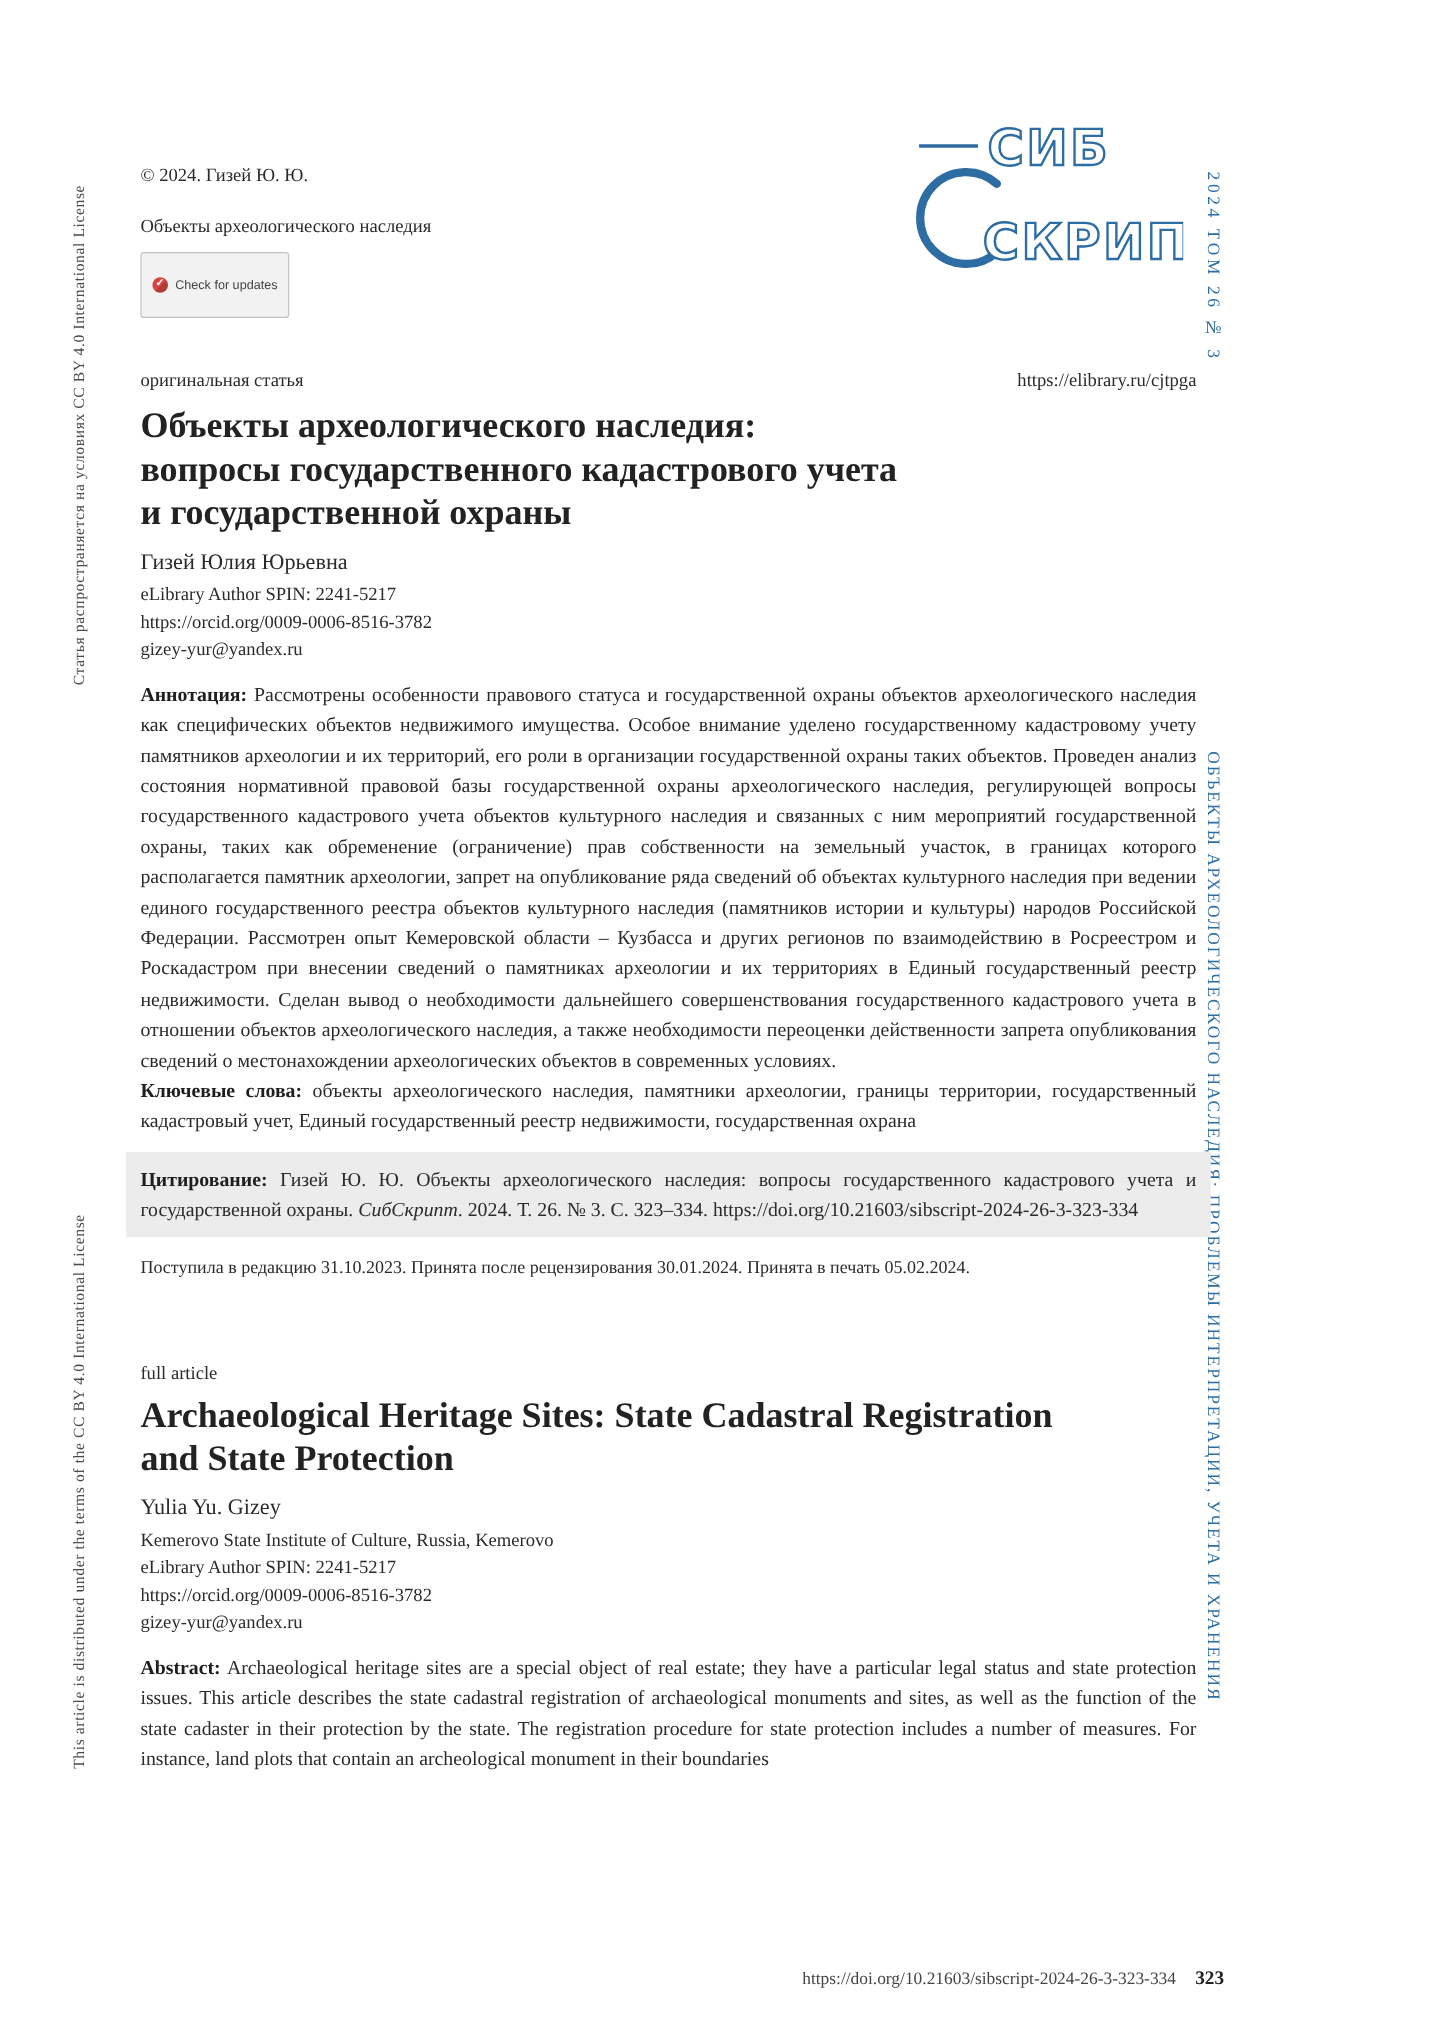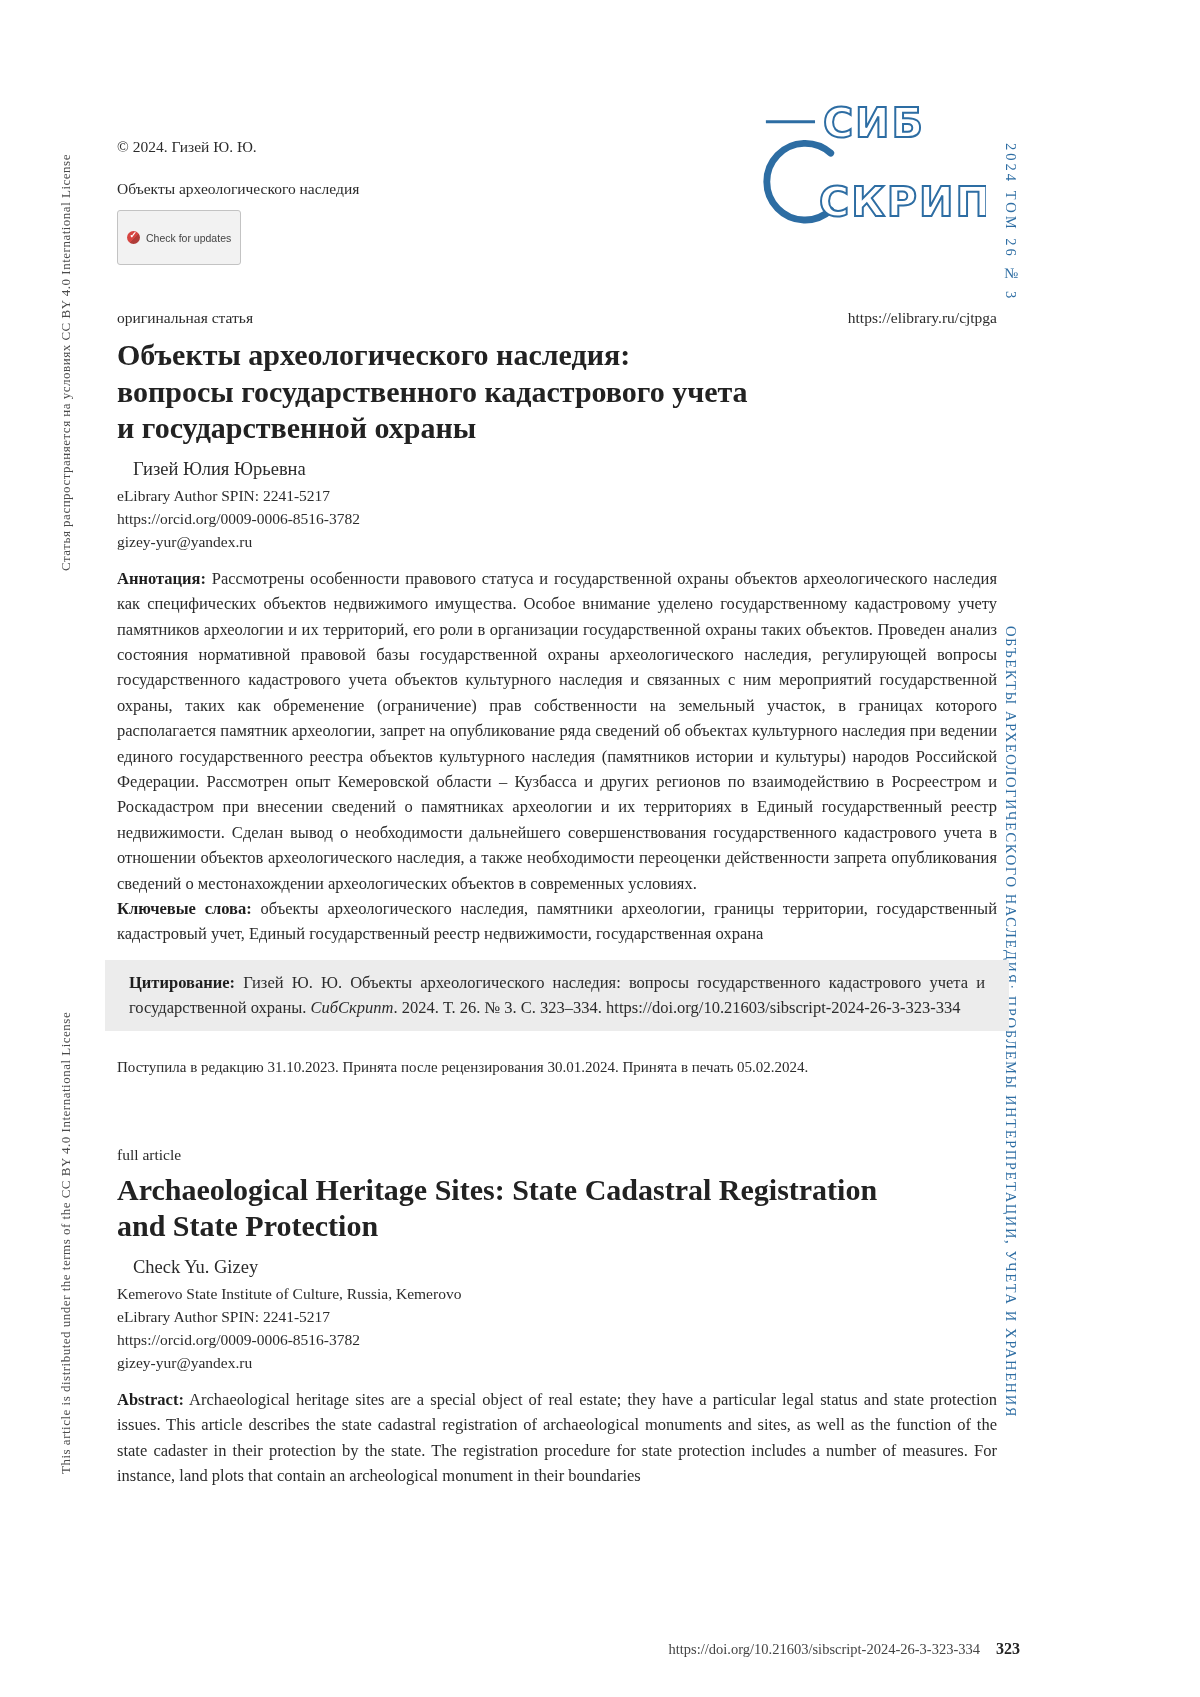--- a/index.html
+++ b/index.html
@@ -58,33 +58,33 @@
     display:flex; justify-content:space-between; align-items:baseline;
     font-size:15.5px; margin-bottom:10px;
   }
   .meta-row a { color:inherit; text-decoration:none; cursor:pointer; }
 
   h1.title-ru, h1.title-en {
     font-size:30px; font-weight:bold; line-height:1.22;
     white-space:pre-line; color:#222; margin-bottom:12px;
   }
 
-  .author-name { font-size:18.5px; margin-bottom:7px;margin-left:16px; }
+  .author-name { font-size:18.5px; margin-bottom:7px; }
   .meta-line { font-size:15.5px; margin-bottom:5px; }
   .meta-line.last { margin-bottom:15px; }
   .meta-line a { color:inherit; text-decoration:none; cursor:pointer; }
 
   .para {
     font-size:16.5px; line-height:1.54; text-align:justify;
   }
   .para b { color:#1e1e1e; }
   .keywords { margin-bottom:13px; }
 
   .citation-block {
-    background:#ececec; padding:10px 24px; margin:0 -12px 28px -12px;
+    background:#ececec; padding:10px 12px; margin:0 -12px 18px -12px;
   }
   .citation-block .para { margin:0; }
 
   .received { font-size:15px; margin-bottom:70px; }
 
   .full-article { font-size:15.5px; margin-bottom:8px; }
 
   .footer {
     position:absolute; left:105px; top:1640px; width:915px;
     text-align:right; font-size:14.5px; color:#444;
@@ -143,21 +143,21 @@
       <p class="para"><b>Цитирование:</b> <span>Гизей Ю. Ю. Объекты археологического наследия: вопросы государственного кадастрового учета и государственной охраны. </span><i>СибСкрипт</i><span>. 2024. Т. 26. № 3. С. 323–334. https://doi.org/10.21603/sibscript-2024-26-3-323-334</span></p>
     </div>
 
     <div class="received">Поступила в редакцию 31.10.2023. Принята после рецензирования 30.01.2024. Принята в печать 05.02.2024.</div>
 
     <div class="full-article">full article</div>
 
     <h1 class="title-en">Archaeological Heritage Sites: State Cadastral Registration
 and State Protection</h1>
 
-    <div class="author-name">Check Yu. Gizey</div>
+    <div class="author-name">Yulia Yu. Gizey</div>
     <div class="meta-line">Kemerovo State Institute of Culture, Russia, Kemerovo</div>
     <div class="meta-line">eLibrary Author SPIN: 2241-5217</div>
     <div class="meta-line"><a>https://orcid.org/0009-0006-8516-3782</a></div>
     <div class="meta-line last"><a>gizey-yur@yandex.ru</a></div>
 
     <p class="para"><b>Abstract:</b> <span>Archaeological heritage sites are a special object of real estate; they have a particular legal status and state protection issues. This article describes the state cadastral registration of archaeological monuments and sites, as well as the function of the state cadaster in their protection by the state. The registration procedure for state protection includes a number of measures. For instance, land plots that contain an archeological monument in their boundaries</span></p>
 
   </div>
 
   <div class="footer">

